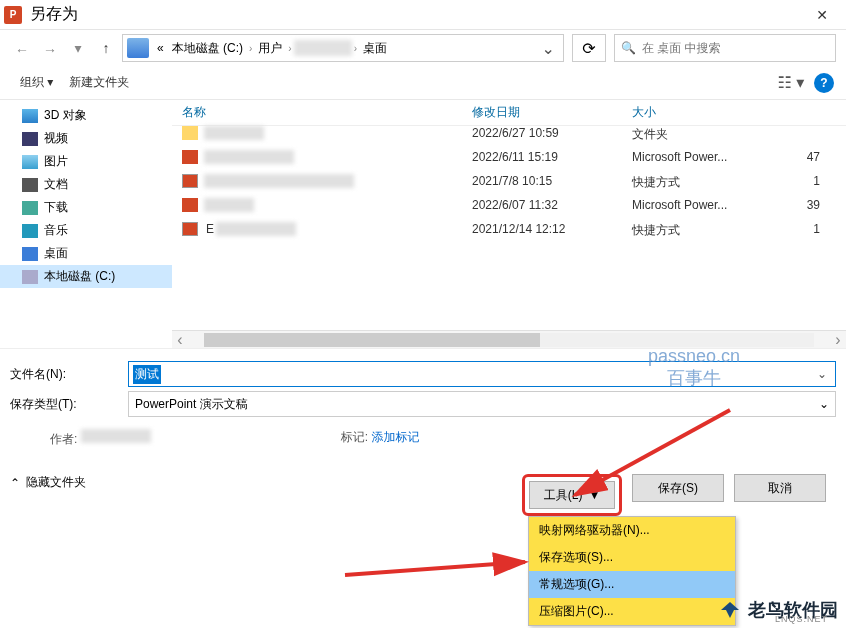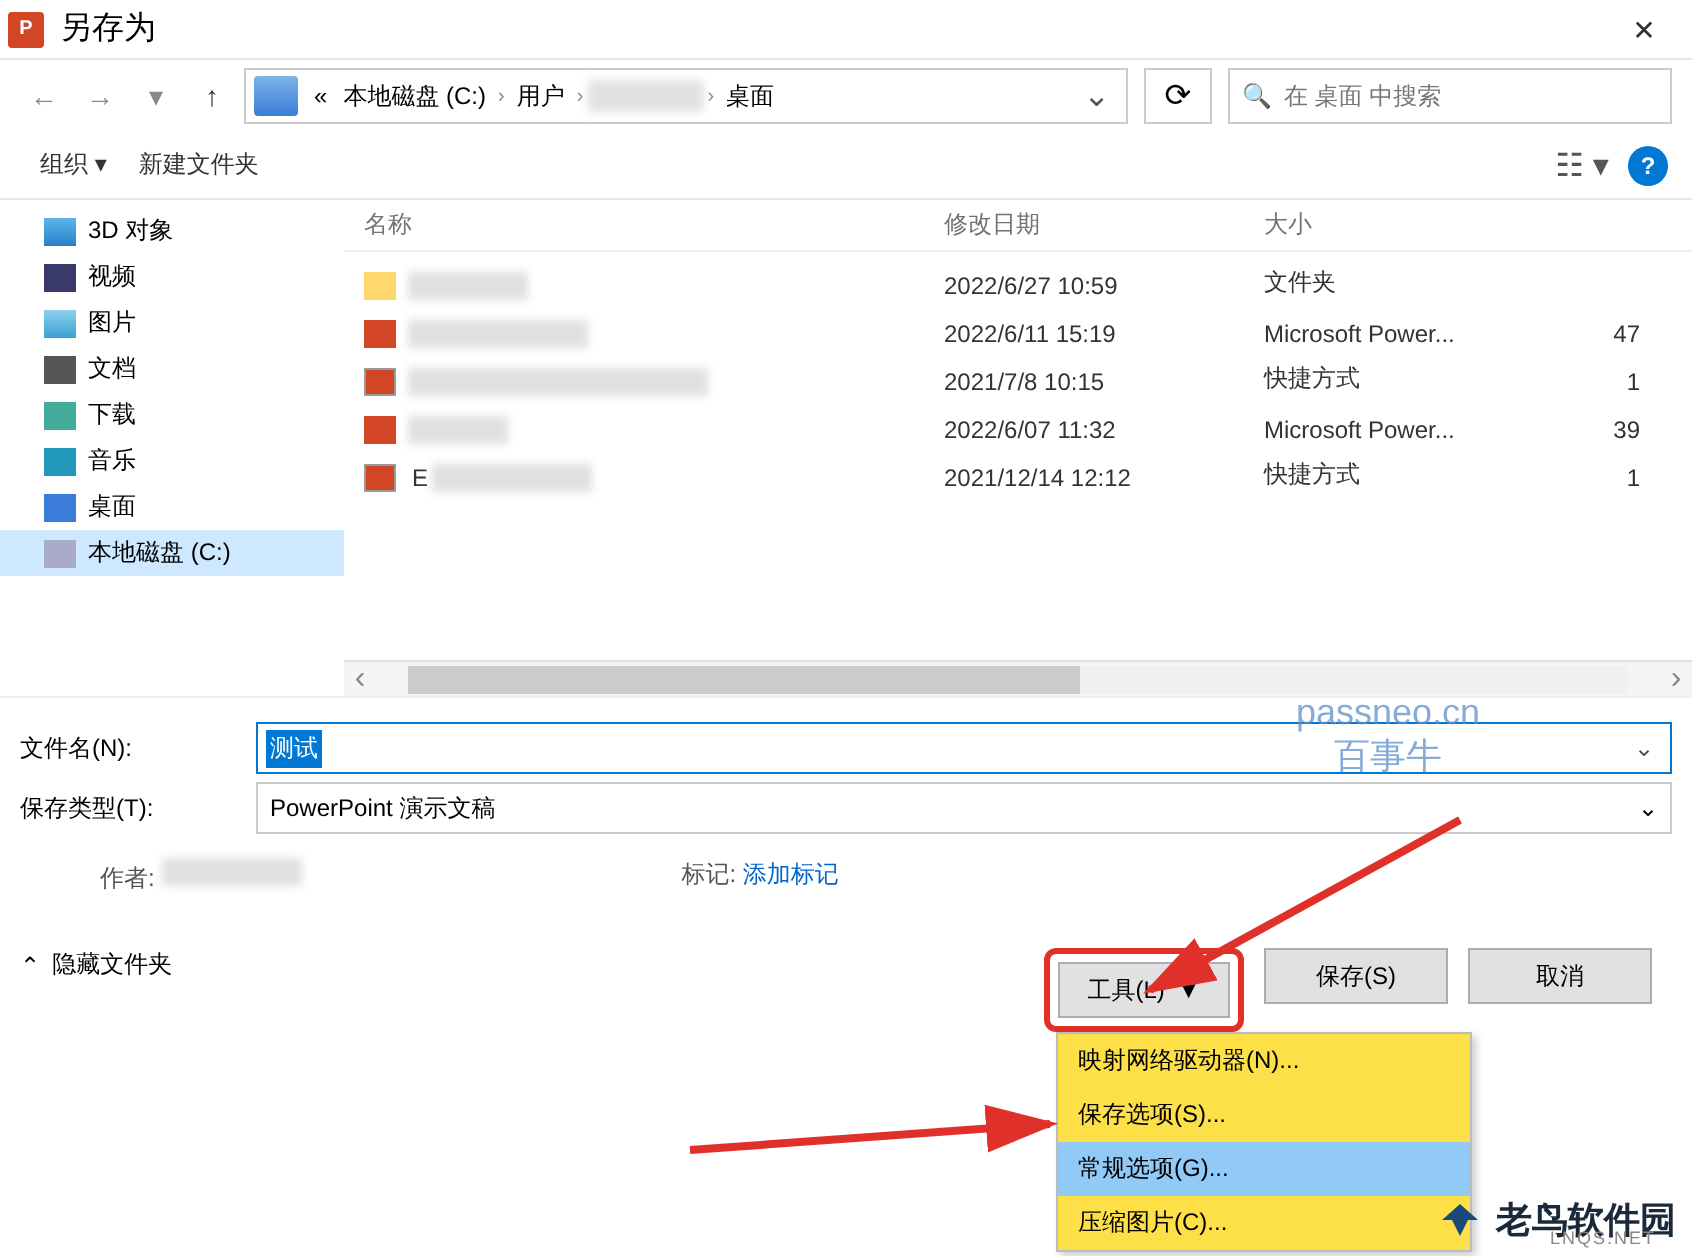--- a/index.html
+++ b/index.html
@@ -37,27 +37,27 @@
 .ic-video { background: #3a3a6a; }
 .ic-pic { background: linear-gradient(#8ed0f0,#3aa0d0); }
 .ic-doc { background: #555; }
 .ic-down { background: #4a9; color:#fff; }
 .ic-music { background: #29b; }
 .ic-desk { background: #3b7dd8; }
 .ic-drive { background: #aac; }
 .ic-store { background: #ddd; }
 
 .filearea { flex: 1; display: flex; flex-direction: column; }
-.col-headers { display: flex; font-size: 12px; color: #737373; border-bottom: 1px solid #eee; height: 26px; align-items: center; }
+.col-headers { display: flex; font-size: 12px; color: #0369a1; border-bottom: 1px solid #eee; height: 26px; align-items: center; }
 .col-name { width: 300px; padding-left: 10px; }
 .col-date { width: 160px; }
 .col-type { width: 140px; }
 .col-size { width: 56px; }
 .filelist { flex: 1; }
-.file-row { display: flex; font-size: 12px; height: 24px; align-items: flex-end; color: #333; }
+.file-row { display: flex; font-size: 12px; height: 24px; align-items: flex-start; color: #333; }
 .file-icon { width: 16px; height: 14px; margin: 0 6px 0 10px; }
 .fic-folder { background: #ffd76a; }
 .fic-ppt { background: #d24625; }
 .fic-lnk { background: #d24625; border: 1px solid #999; }
 .name-blur { height: 14px; background: #e0e0e0; filter: blur(2px); }
 .fr-date { width: 160px; }
 .fr-type { width: 140px; }
 .fr-size { width: 56px; text-align: right; padding-right: 8px; }
 .fr-namewrap { width: 300px; display: flex; align-items: center; }
 .scrollbar-h { height: 18px; border-top: 1px solid #e0e0e0; background: #f5f5f5; display:flex; align-items:center; }

